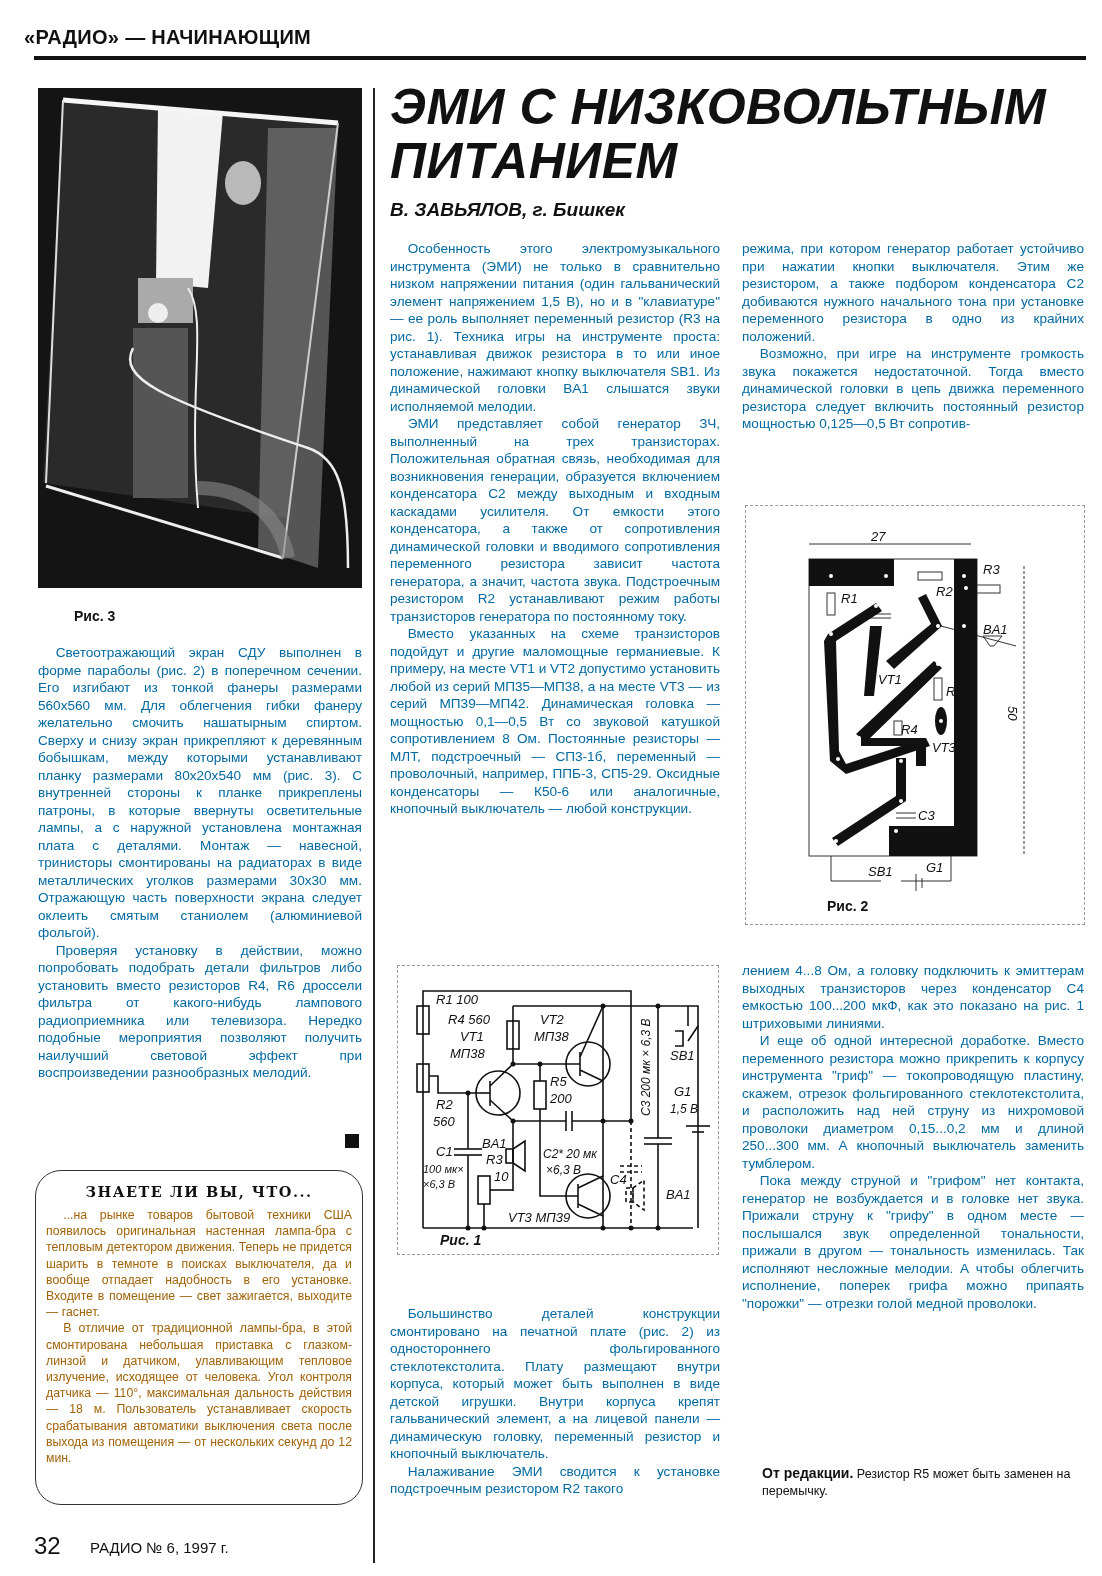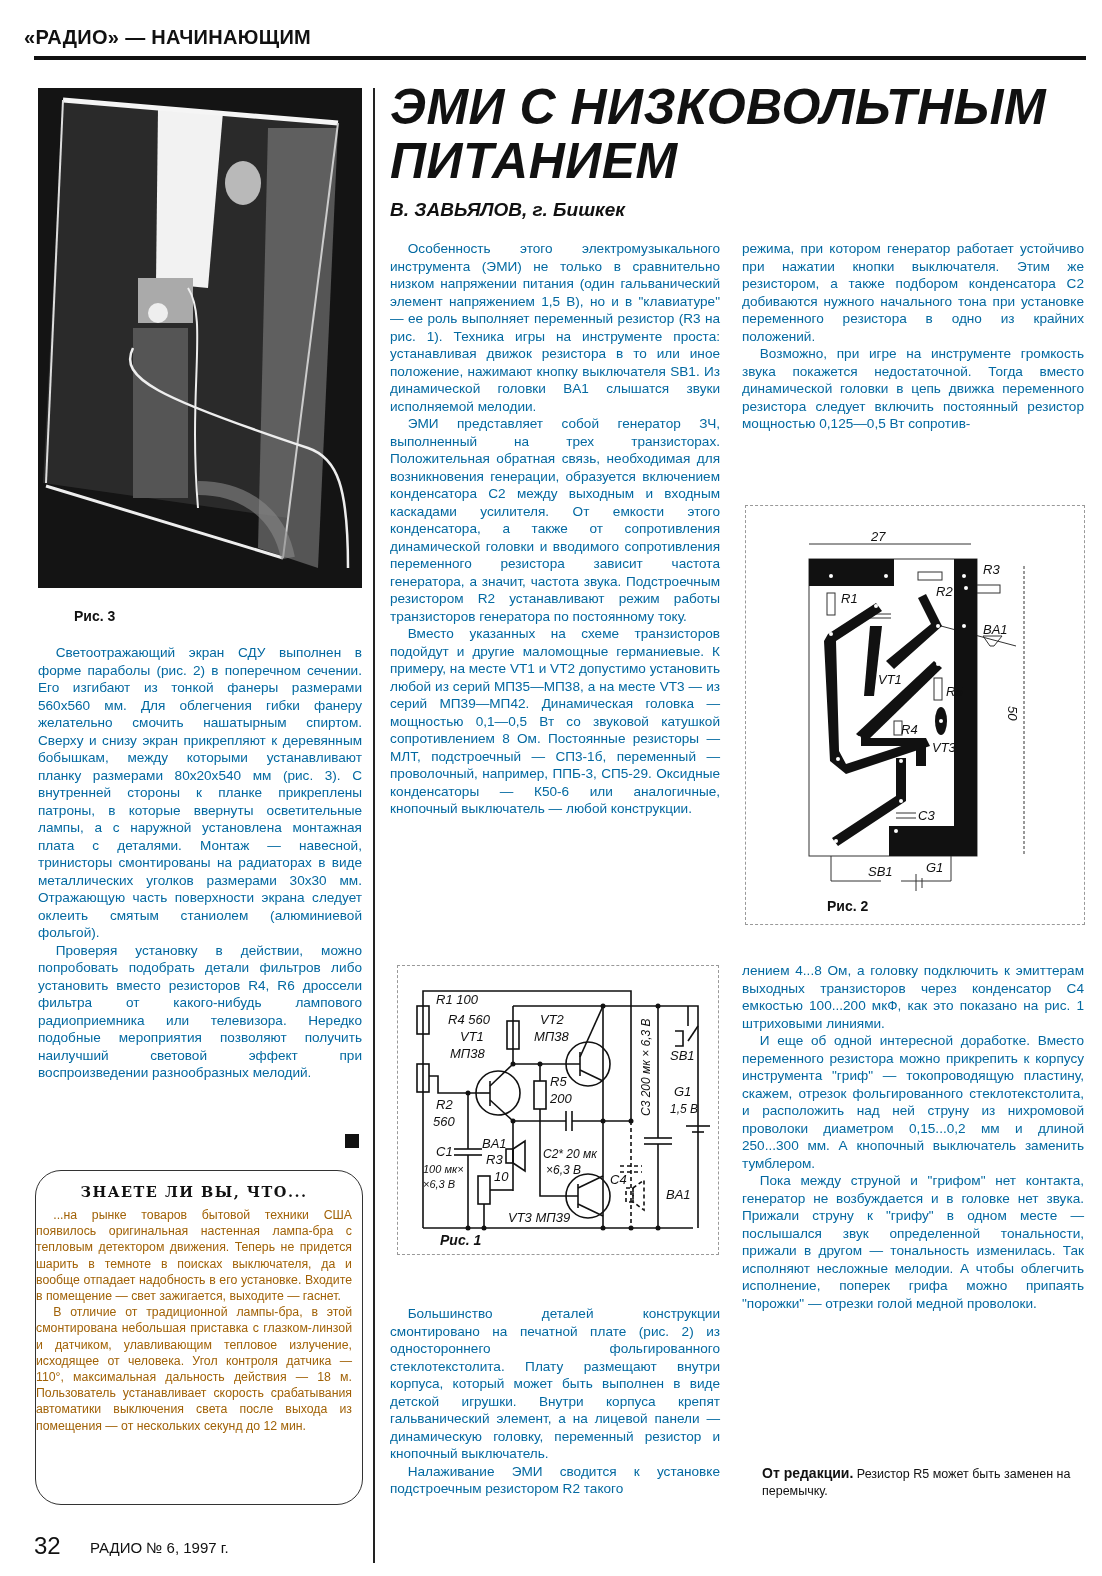--- a/index.html
+++ b/index.html
@@ -8,21 +8,21 @@
   .rubric { left: 24px; top: 26px; font-size: 20px; font-weight: bold; letter-spacing: 0.3px; }
   .rule { left: 34px; top: 56px; width: 1052px; height: 4px; background: #111; }
   .photo { left: 38px; top: 88px; width: 324px; height: 500px; background: #1a1a1a; overflow: hidden; }
   .vline { left: 373px; top: 88px; width: 2px; height: 1475px; background: #222; }
   .title { left: 390px; top: 80px; width: 700px; font-size: 50px; font-weight: bold; font-style: italic; line-height: 54px; letter-spacing: 0.5px; }
   .author { left: 390px; top: 199px; font-size: 19px; font-weight: bold; font-style: italic; }
   .caption { font-size: 14px; font-weight: bold; padding-left: 36px; }
   .col { font-size: 13.6px; line-height: 17.5px; text-align: justify; color: #0369a1; }
   .col p { text-indent: 1.3em; }
   .col p.noind { text-indent: 0; }
-  .boxknow { left: 35px; top: 1170px; width: 328px; height: 335px; border: 1.5px solid #333; border-radius: 26px; padding: 12px 10px 8px 0; }
+  .boxknow { left: 35px; top: 1170px; width: 328px; height: 335px; border: 1.5px solid #333; border-radius: 26px; padding: 12px 10px 8px 10px; }
   .boxknow .hd { font-family: "DejaVu Serif", serif; font-weight: bold; font-size: 14.5px; text-align: center; letter-spacing: 1.5px; margin-bottom: 7px; }
   .boxknow .tx { font-size: 12.3px; line-height: 16.2px; text-align: justify; color: #a16207; }
   .boxknow .tx p { text-indent: 1.4em; }
   .bullet { left: 345px; top: 1134px; width: 14px; height: 14px; background: #111; }
   .footer-num { left: 34px; top: 1532px; font-size: 24px; }
   .footer-mag { left: 90px; top: 1539px; font-size: 15px; }
   .fig { border: 1px dashed #999; }
   .editor { left: 762px; top: 1465px; width: 322px; font-size: 12.5px; line-height: 17px; }
   .editor b { font-size: 14px; }
 </style>

